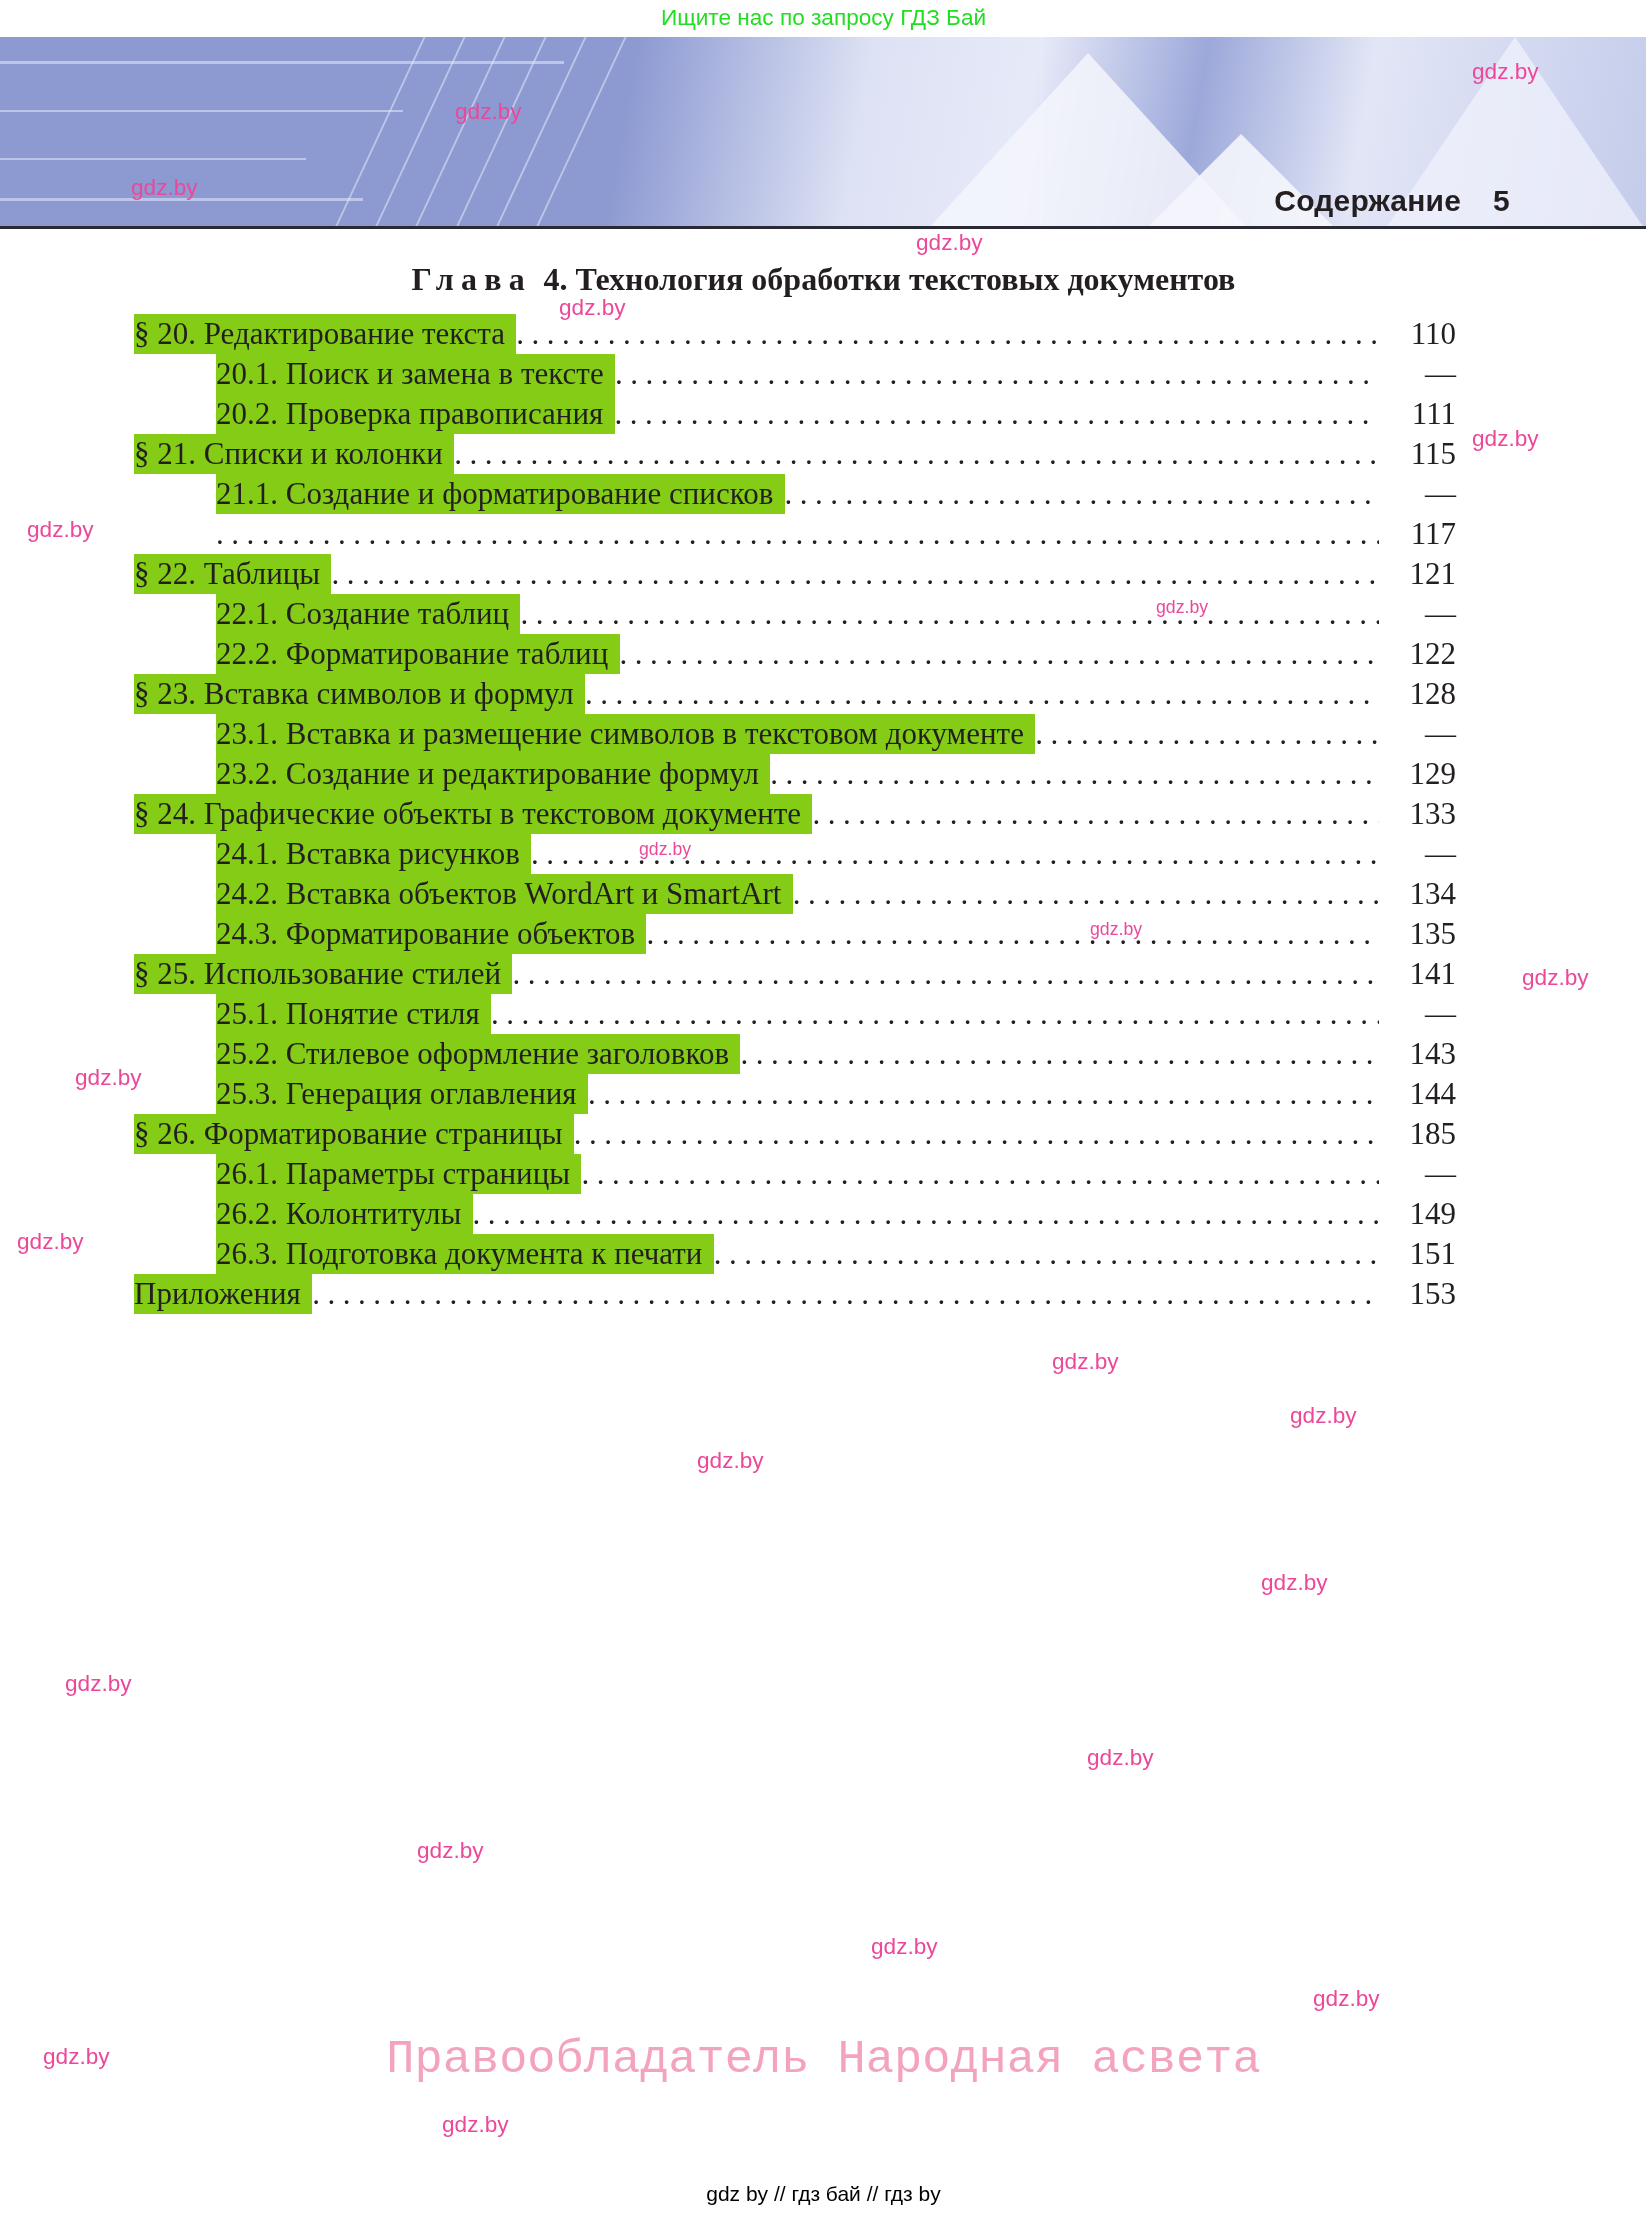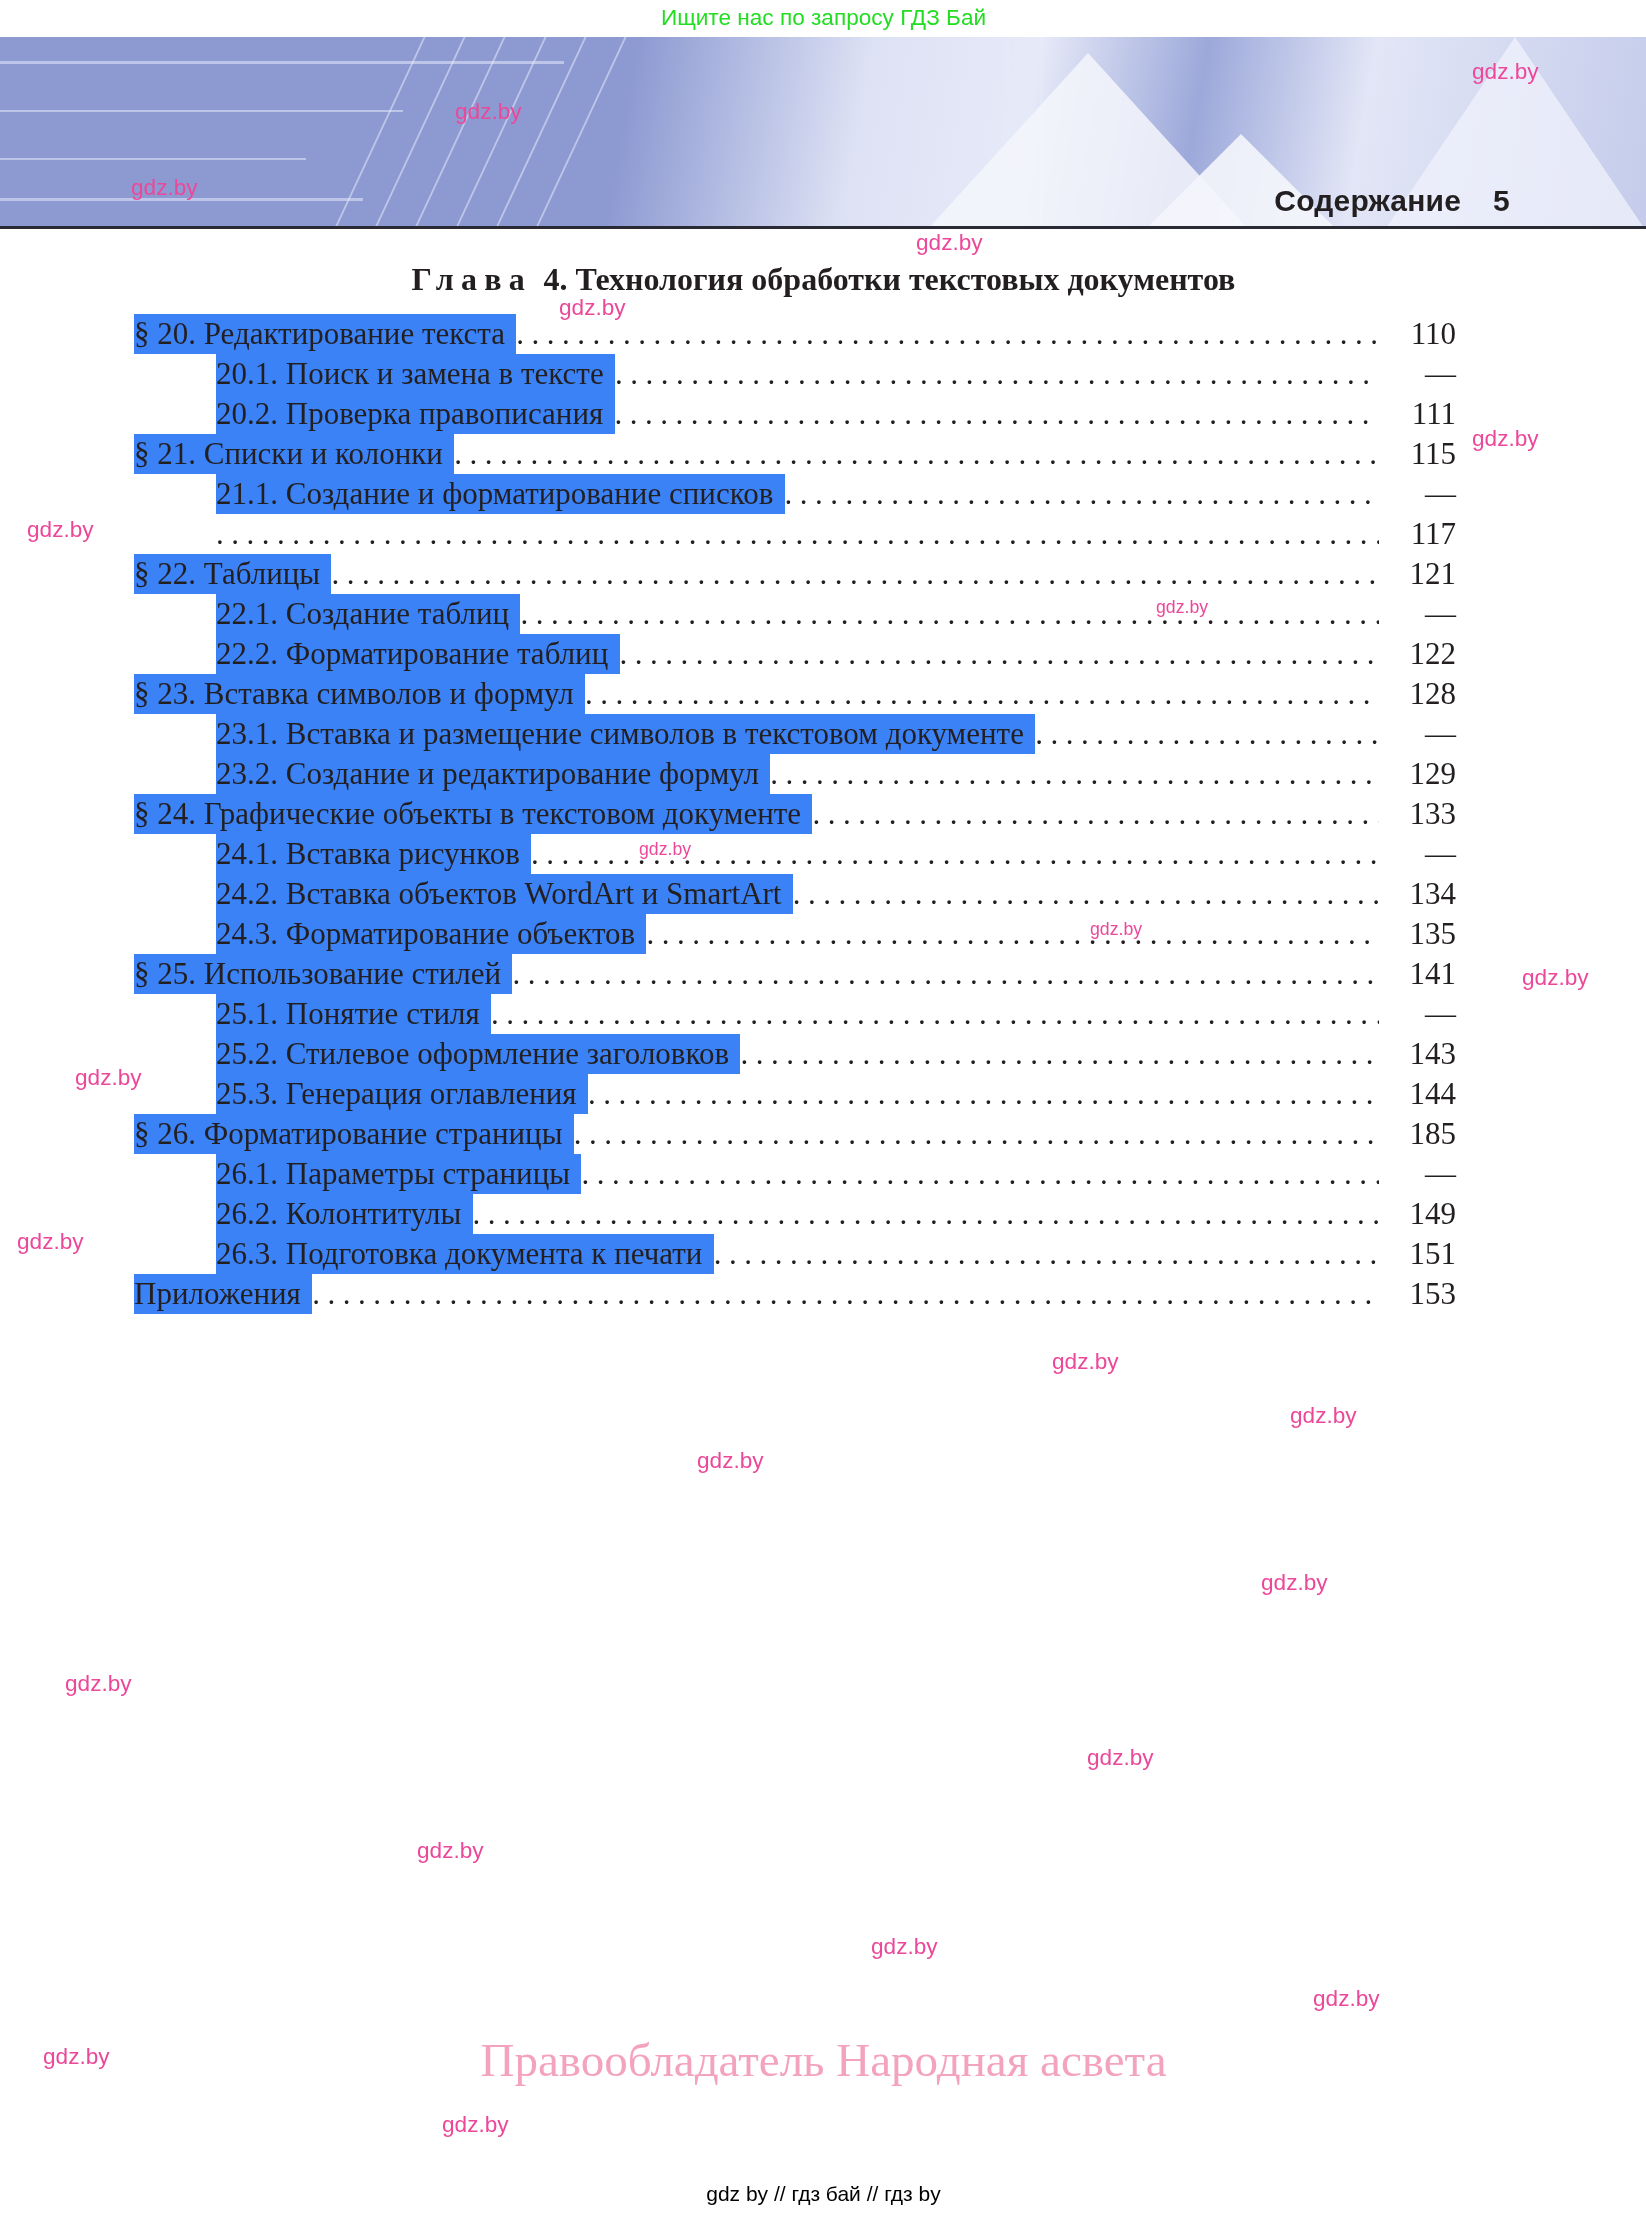--- a/index.html
+++ b/index.html
@@ -12,26 +12,26 @@
   .header-band .trace { position:absolute; background:rgba(230,235,250,0.55); }
   .header-band .tri { position:absolute; width:0; height:0; }
   .header-rule { position:absolute; left:0; top:226px; width:1647px; height:3.2px; background:#2a2a35; }
   .running-head { position:absolute; top:184px; right:137px; font-family:"Liberation Sans", sans-serif; font-weight:bold; font-size:30px; color:#231f20; letter-spacing:0.2px; }
   .running-head .pg { margin-left:32px; }
   .chapter-title { position:absolute; left:0; width:1647px; top:258px; text-align:center; font-weight:bold; font-size:32px; line-height:42px; }
   .chapter-title .glava { letter-spacing:7.3px; margin-right:11.3px; }
   .toc { position:absolute; left:134px; top:314px; width:1322px; }
   .toc-row { position:relative; height:40px; line-height:40px; font-size:31px; white-space:nowrap; display:flex; align-items:baseline; }
   .toc-row.sub { padding-left:82px; }
-  .toc-row .title { flex:0 0 auto; padding-right:11.3px; background:#3b82f6; }
+  .toc-row .title { flex:0 0 auto; padding-right:11.3px; background:#84cc16; }
   .toc-row .leader { flex:1 1 auto; overflow:hidden; letter-spacing:7.5px; color:#231f20; }
   .toc-row .page { flex:0 0 77px; text-align:right; }
   .wm { position:absolute; font-family:"Liberation Sans", sans-serif; font-size:22.6px; color:#ec4899; line-height:24px; white-space:nowrap; }
   .wm.small { font-size:17.7px; }
-  .copyright { position:absolute; left:0; width:1647px; top:2031px; text-align:center; font-family:Liberation Serif, serif; font-size:47px; color:#f4a3bf; line-height:58px; }
+  .copyright { position:absolute; left:0; width:1647px; top:2031px; text-align:center; font-family:Liberation Mono, monospace; font-size:47px; color:#f4a3bf; line-height:58px; }
   .bottom-links { position:absolute; left:0; width:1647px; top:2179px; text-align:center; font-family:"Liberation Sans", sans-serif; font-size:21px; color:#000000; line-height:29px; }
 </style>
 </head>
 <body>
 
 <div class="top-ad">Ищите нас по запросу ГДЗ Бай</div>
 
 <div class="header-band">
   <div class="trace" style="left:0;top:24px;width:564px;height:3.2px;"></div>
   <div class="trace" style="left:0;top:73px;width:403px;height:2.4px;"></div>

